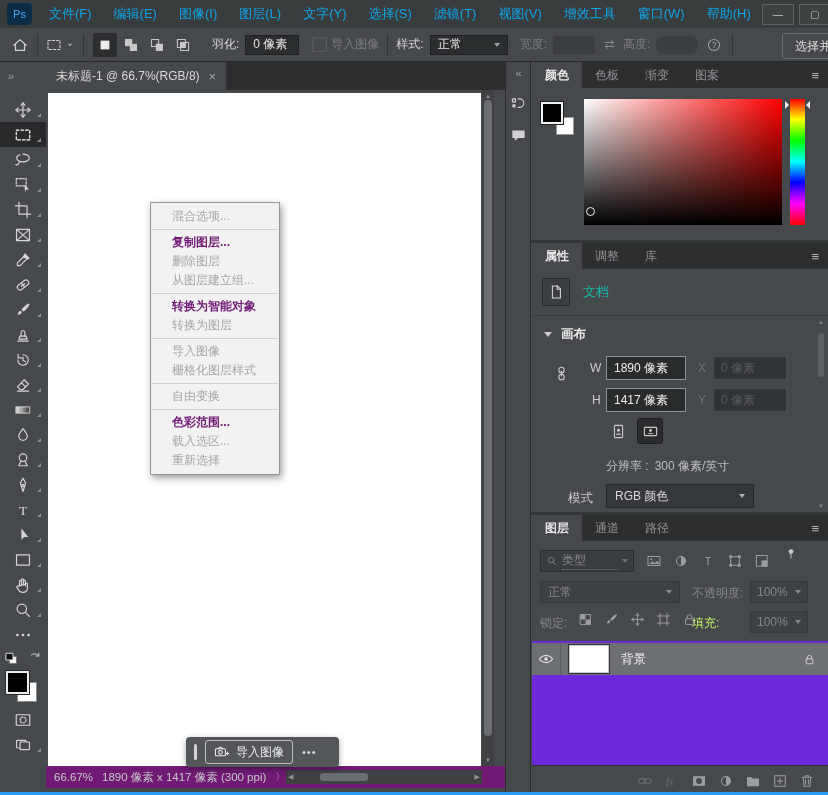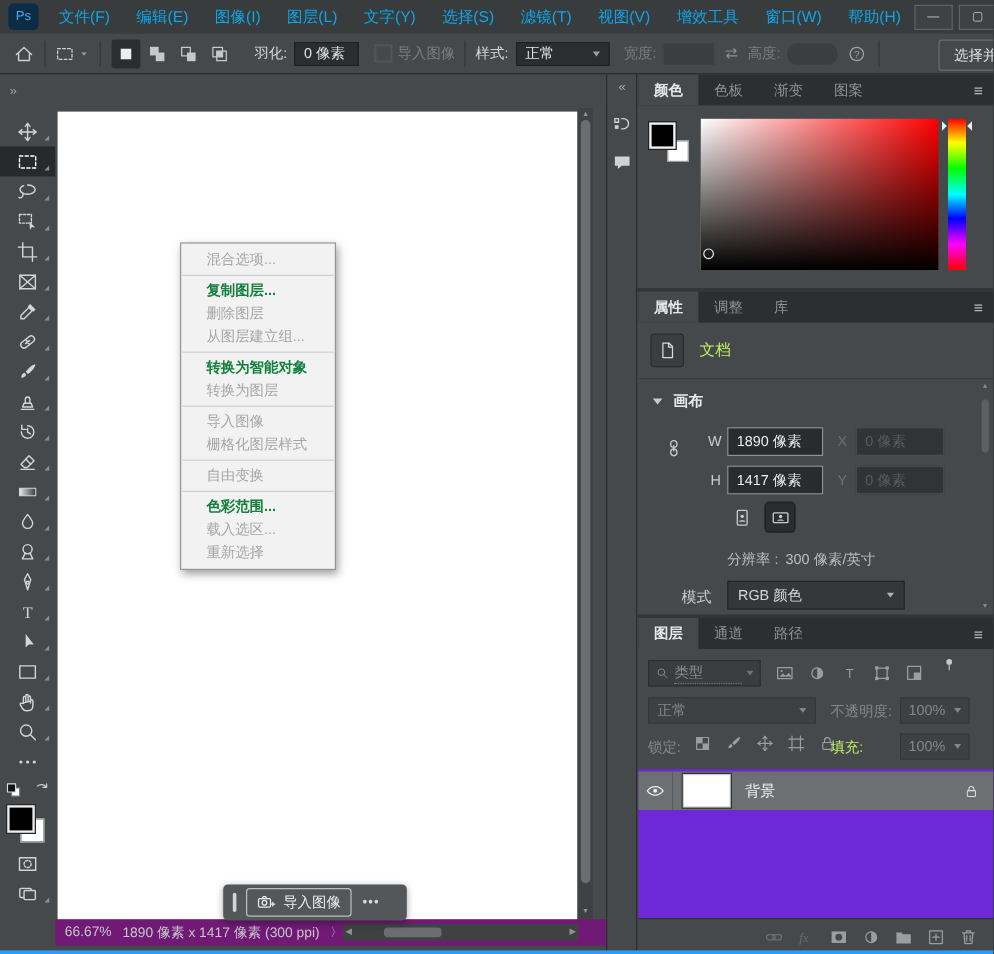--- a/index.html
+++ b/index.html
@@ -63,21 +63,21 @@
   .status-zoom{margin-left:8px;white-space:nowrap;}
   .status-info{margin-left:9px;white-space:nowrap;}
   .status-chev{margin-left:9px;font-size:10px;color:#b7babb;}
   .hscroll{position:absolute;left:240px;top:4px;width:196px;height:14px;background:#3f4142;}
   .hthumb{position:absolute;left:34px;top:3px;width:48px;height:8px;background:#6b6e70;border-radius:3px;}
   .ha{position:absolute;top:0;height:14px;color:#909394;font-size:7px;line-height:14px;}
 
   
   .ctx{position:absolute;left:104px;top:112px;width:128px;background:#f2f2f2;border:1px solid #979797;
        box-shadow:2px 3px 7px rgba(0,0,0,.38);padding:4px 0;z-index:30;}
-  .ctx-item{height:19px;line-height:19px;padding-left:21px;font-size:12px;color:#15803d;font-weight:bold;white-space:nowrap;}
+  .ctx-item{height:19px;line-height:19px;padding-left:21px;font-size:12px;color:#701a75;font-weight:bold;white-space:nowrap;}
   .ctx-item.dis{color:#a6a6a6;font-weight:normal;}
   .ctx-sep{height:1px;background:#cfcfcf;margin:3px 1px;}
 
   
   .import{position:absolute;left:140px;top:647px;width:153px;height:30px;background:#545759;border-radius:4px;
           box-shadow:0 2px 6px rgba(0,0,0,.35);display:flex;align-items:center;z-index:25;}
   .drag-handle{width:3px;height:16px;background:#d2d4d5;border-radius:2px;margin:0 8px;}
   .import-btn{height:22px;border:1px solid #bcbec0;border-radius:3px;display:flex;align-items:center;padding:0 8px;
               color:#ececed;font-size:12px;gap:6px;white-space:nowrap;}
   .more-btn{margin-left:9px;color:#d8d9da;font-size:11px;letter-spacing:1px;}
@@ -106,21 +106,21 @@
   .hue-bar{position:absolute;left:258px;top:11px;width:15px;height:126px;
            background:linear-gradient(to bottom,#f00,#ff0 16%,#0f0 33%,#0ff 50%,#00f 66%,#f0f 83%,#f00);}
   .hm-l{position:absolute;left:253px;top:13px;width:0;height:0;border-top:4px solid transparent;border-bottom:4px solid transparent;border-left:4px solid #ededed;}
   .hm-r{position:absolute;left:274px;top:13px;width:0;height:0;border-top:4px solid transparent;border-bottom:4px solid transparent;border-right:4px solid #ededed;}
 
   
   .props{position:absolute;left:532px;top:243px;width:296px;height:272px;z-index:8;}
   .props-body{position:relative;height:246px;background:#46494b;}
   .doc-row{position:absolute;left:10px;top:9px;display:flex;align-items:center;gap:13px;}
   .doc-well{width:26px;height:26px;background:#3b3e40;border:1px solid #2a2c2d;border-radius:3px;display:flex;align-items:center;justify-content:center;color:#d8d9da;}
-  .doc-label{font-size:13px;color:#bef264;}
+  .doc-label{font-size:13px;color:#14b8a6;}
   .pdivider{position:absolute;left:0;top:46px;width:296px;height:1px;background:#3a3d3e;}
   .sec-row{position:absolute;left:12px;top:57px;color:#e8e9e9;font-size:12.5px;font-weight:bold;display:flex;align-items:center;gap:9px;}
   .sec-caret{width:0;height:0;border-left:4px solid transparent;border-right:4px solid transparent;border-top:5px solid #c9cbcc;}
   .plbl{position:absolute;font-size:12px;color:#c9cbcc;}
   .plbl.dis{color:#6d7072;}
   .pwell{position:absolute;background:#292c2d;border:1px solid #8f9293;display:flex;align-items:center;padding:0 7px;
          font-size:12px;color:#eceded;box-sizing:border-box;height:24px;}
   .pwell.dis{background:#313436;border-color:#4b4e50;color:#595c5e;}
   .link8{position:absolute;left:21px;top:96px;color:#c6c8c9;}
   .orient{position:absolute;left:74px;top:150px;display:flex;gap:8px;}
@@ -261,20 +261,26 @@
         <svg viewBox="0 0 20 20" width="16" height="16" fill="none" stroke="currentColor" stroke-width="1.3" stroke-linecap="round" stroke-linejoin="round">
           <circle cx="10" cy="10" r="7"></circle>
           <text x="10" y="13.8" font-size="10.5" text-anchor="middle" fill="currentColor" stroke="none">?</text>
         </svg>
       </span>
     <span class="vsep" style="margin-left:10px"></span>
     <span class="sm-btn">选择并遮住…</span>
   </div>
 
   <div class="left-collapse">»</div>
+  <div class="tabbar">
+    <div class="doc-tab">
+      <span>未标题-1 @ 66.7%(RGB/8)</span>
+      <span class="tab-close">×</span>
+    </div>
+  </div>
 
   <aside class="toolbar">
     <div id="tools">
         <div class="tool">
           <svg viewBox="0 0 20 20" width="18" height="18" fill="none" stroke="currentColor" stroke-width="1.3" stroke-linecap="round" stroke-linejoin="round">
             <path d="M10 2.2v15.6M2.2 10h15.6"></path>
             <path d="M10 2.2 7.8 4.8M10 2.2l2.2 2.6M10 17.8l-2.2-2.6M10 17.8l2.2-2.6M2.2 10l2.6-2.2M2.2 10l2.6 2.2M17.8 10l-2.6-2.2M17.8 10l-2.6 2.2"></path>
           </svg>
           <span class="fly"></span>
         </div>

